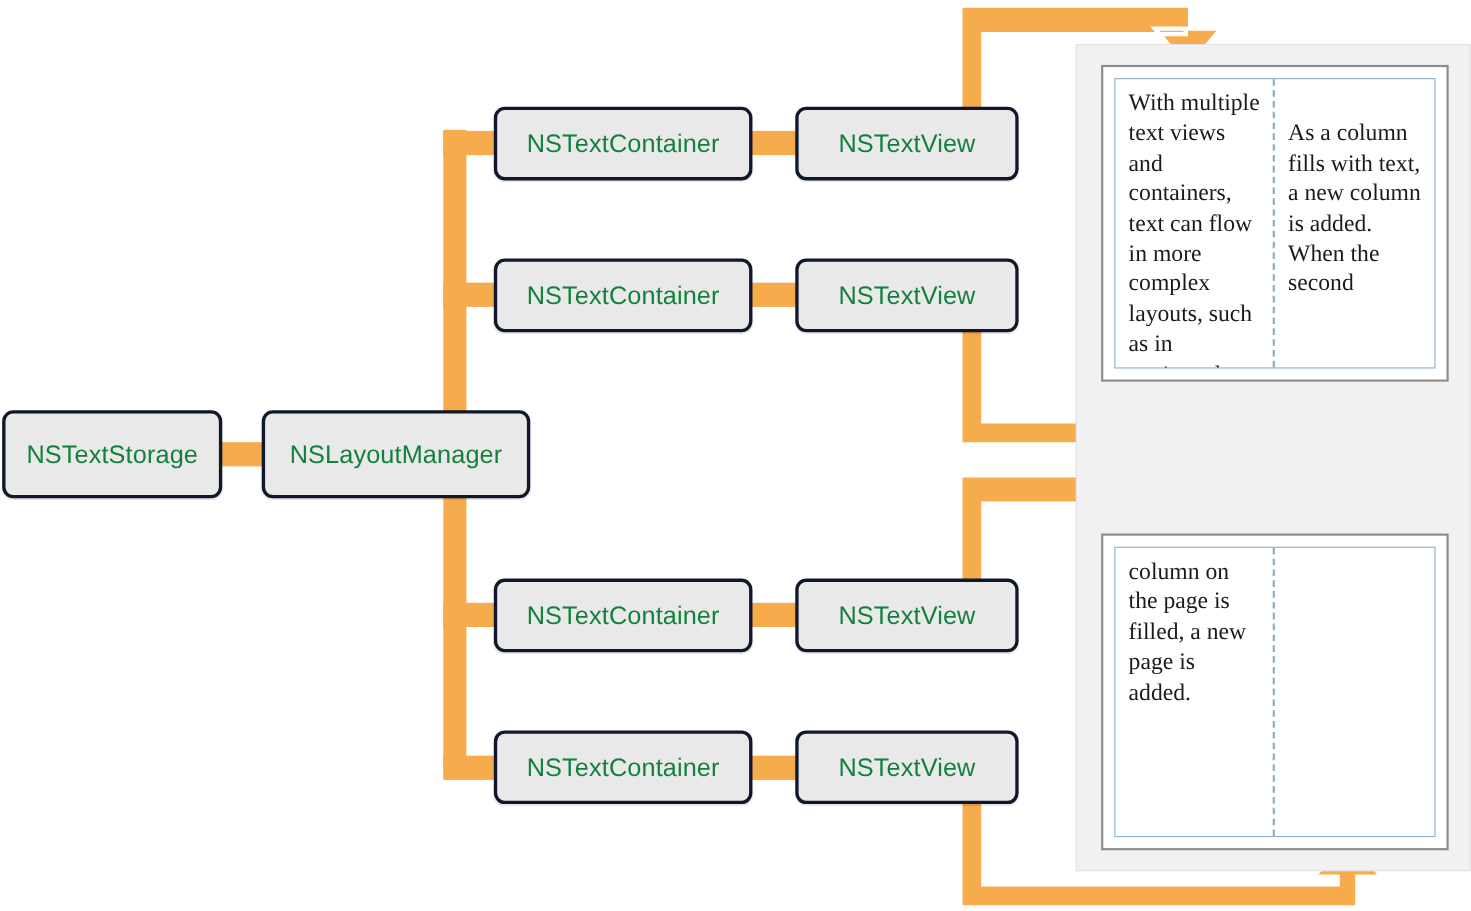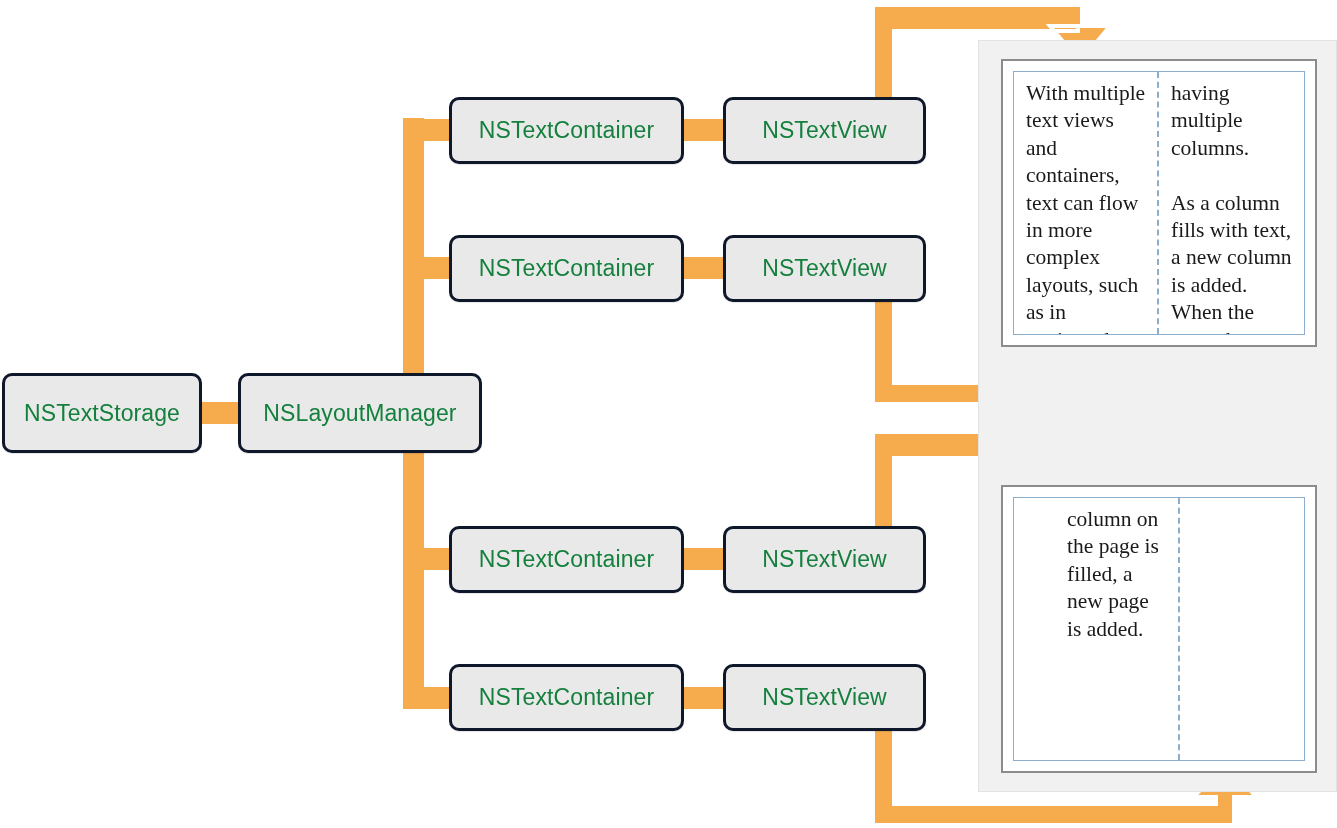--- a/index.html
+++ b/index.html
@@ -94,28 +94,27 @@
   </svg>
 
   <div id="pages-group" style="left:978px;top:40px;width:359px;height:752px;">
 
     <div class="page" style="left:22px;top:18px;width:316px;height:288px;">
       <div class="page-inner" style="left:10px;top:10px;right:10px;bottom:10px;">
         <div class="col left" style="width:50%;">
           <p>With multiple text views and containers, text can flow in more complex layouts, such as in paginated documents</p>
         </div>
         <div class="col" style="width:50%;">
-          <p>having multiple columns.</p>
           <p class="gap">As a column fills with text, a new column is added. When the second</p>
         </div>
       </div>
     </div>
 
     <div class="page" style="left:22px;top:444px;width:316px;height:288px;">
-      <div class="page-inner" style="left:10px;top:10px;right:10px;bottom:10px;padding-left:41px;">
+      <div class="page-inner" style="left:10px;top:10px;right:10px;bottom:10px;">
         <div class="col left" style="width:50%;">
           <p>column on the page is filled, a new page is added.</p>
         </div>
         <div class="col" style="width:50%;"></div>
       </div>
     </div>
   </div>
 
   <div class="node" style="left:238px;top:373px;width:244px;height:80px;">
     <span>NSLayoutManager</span>

